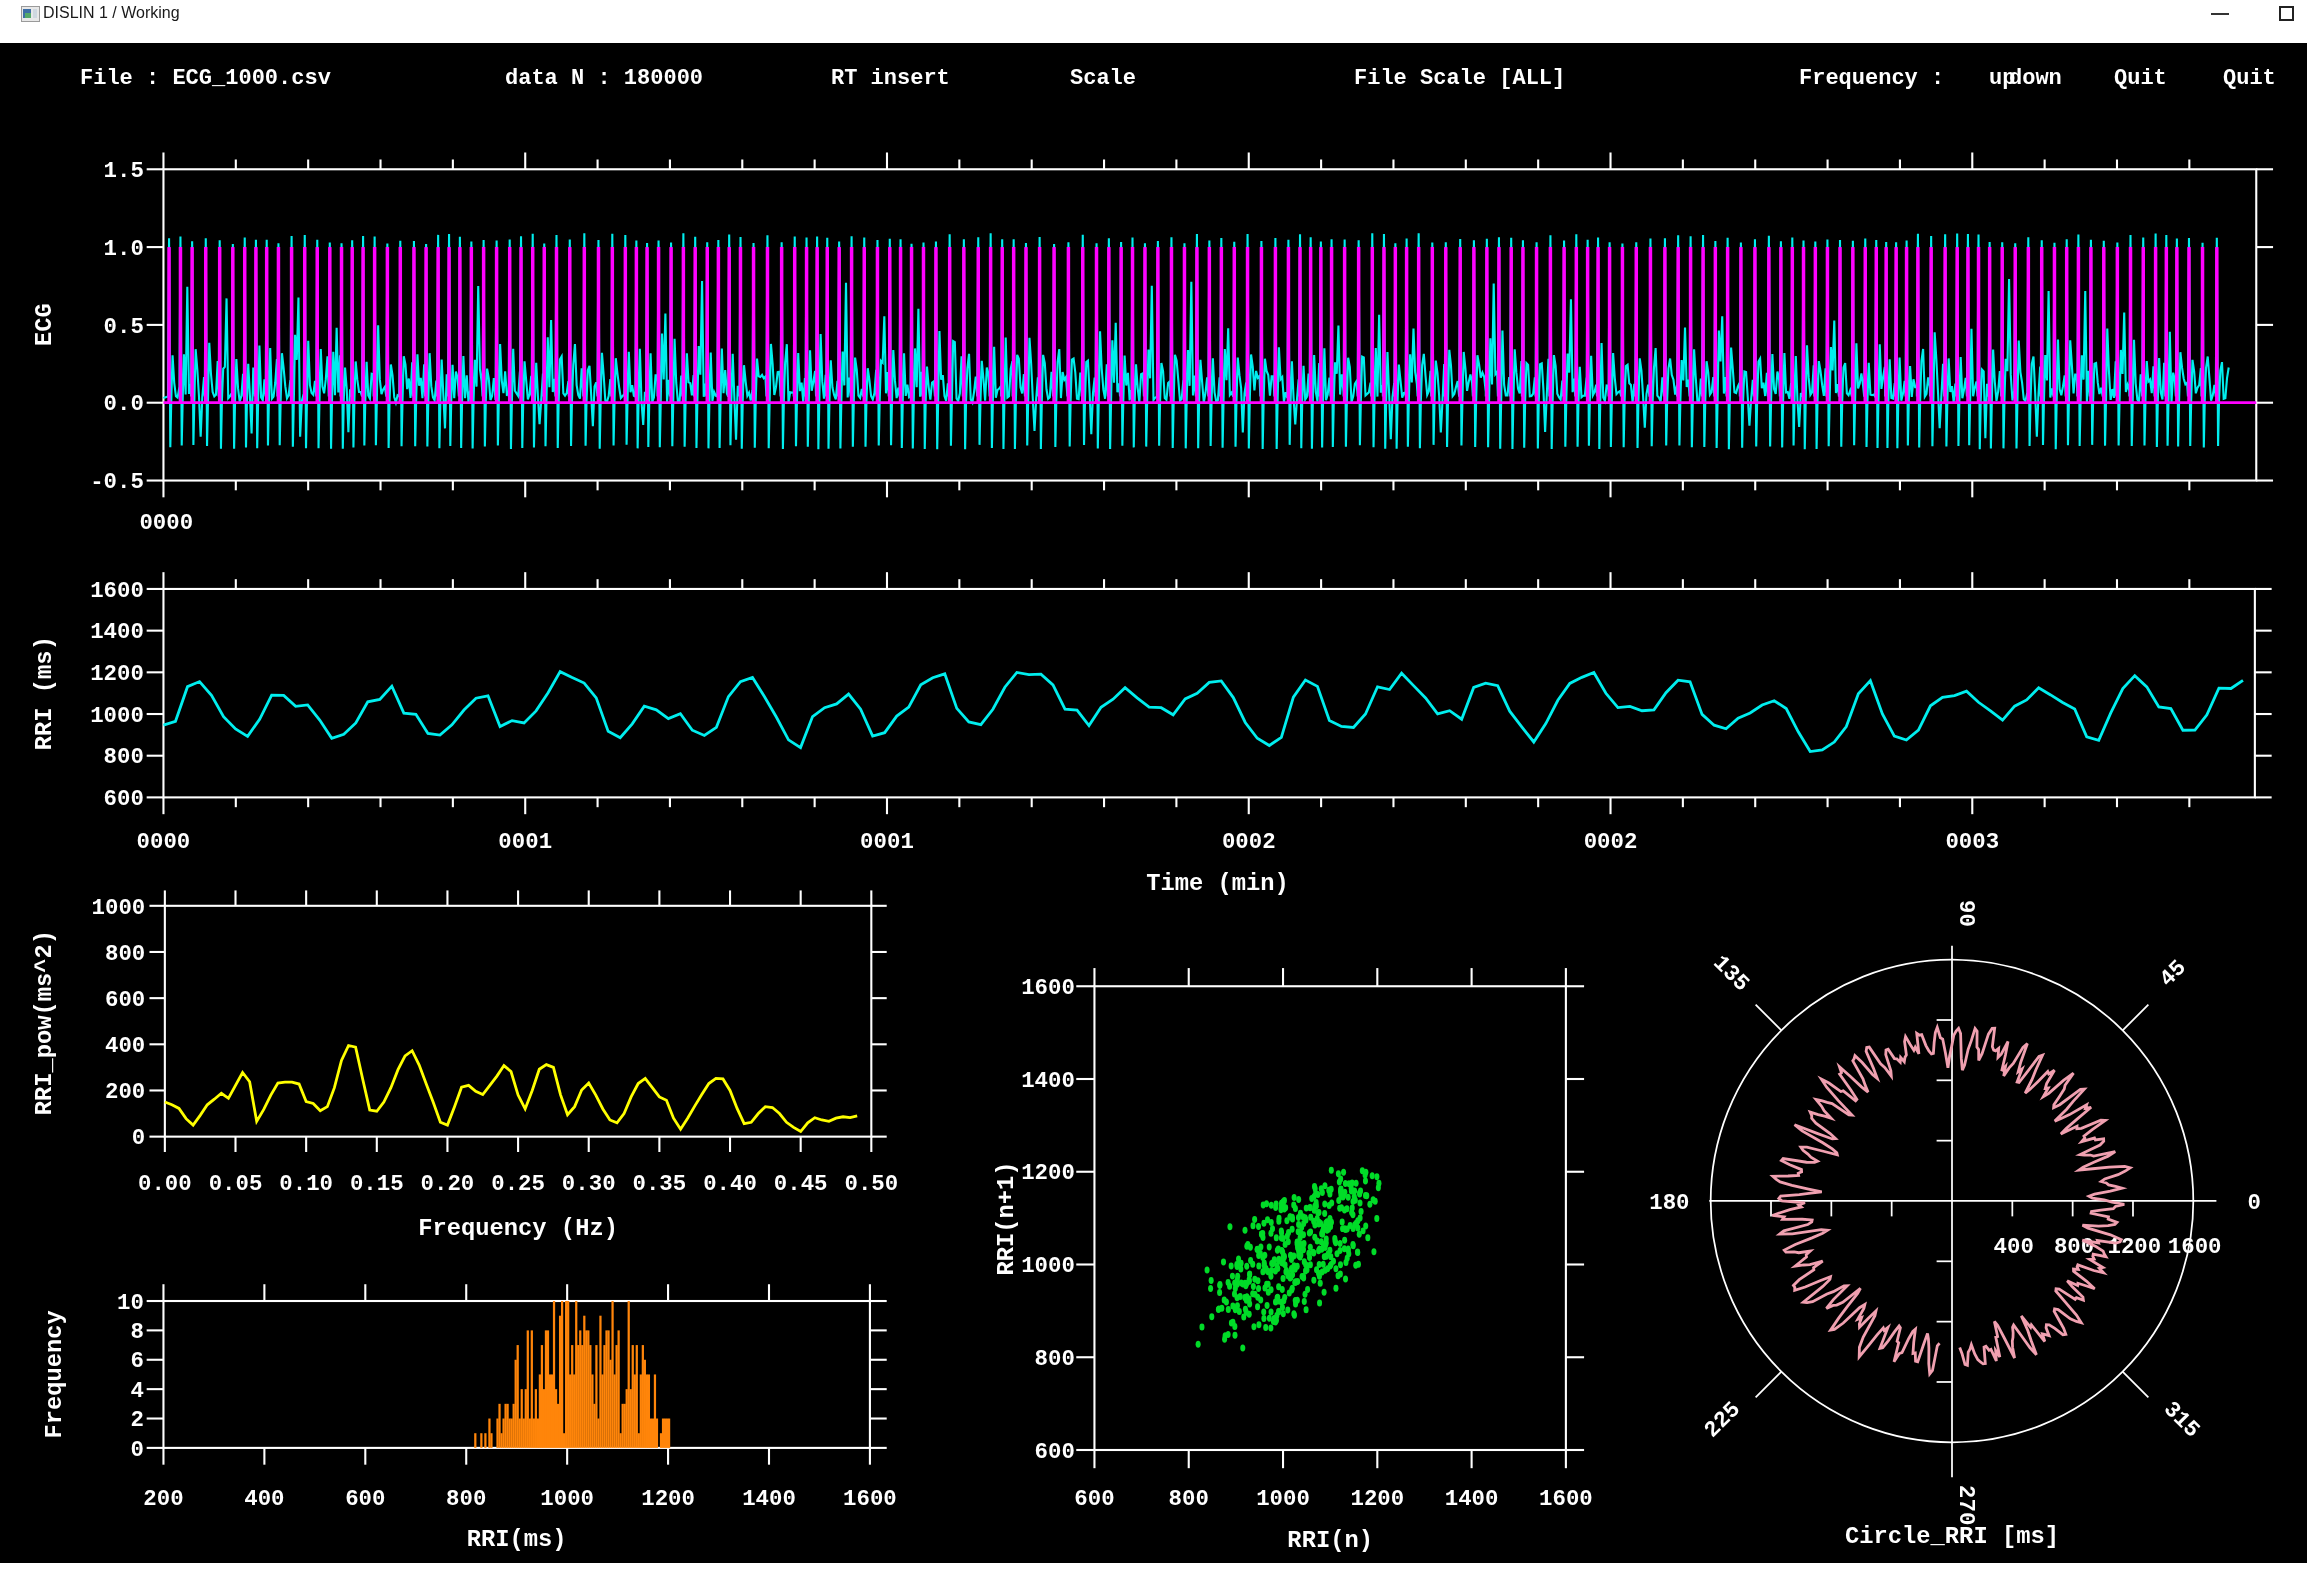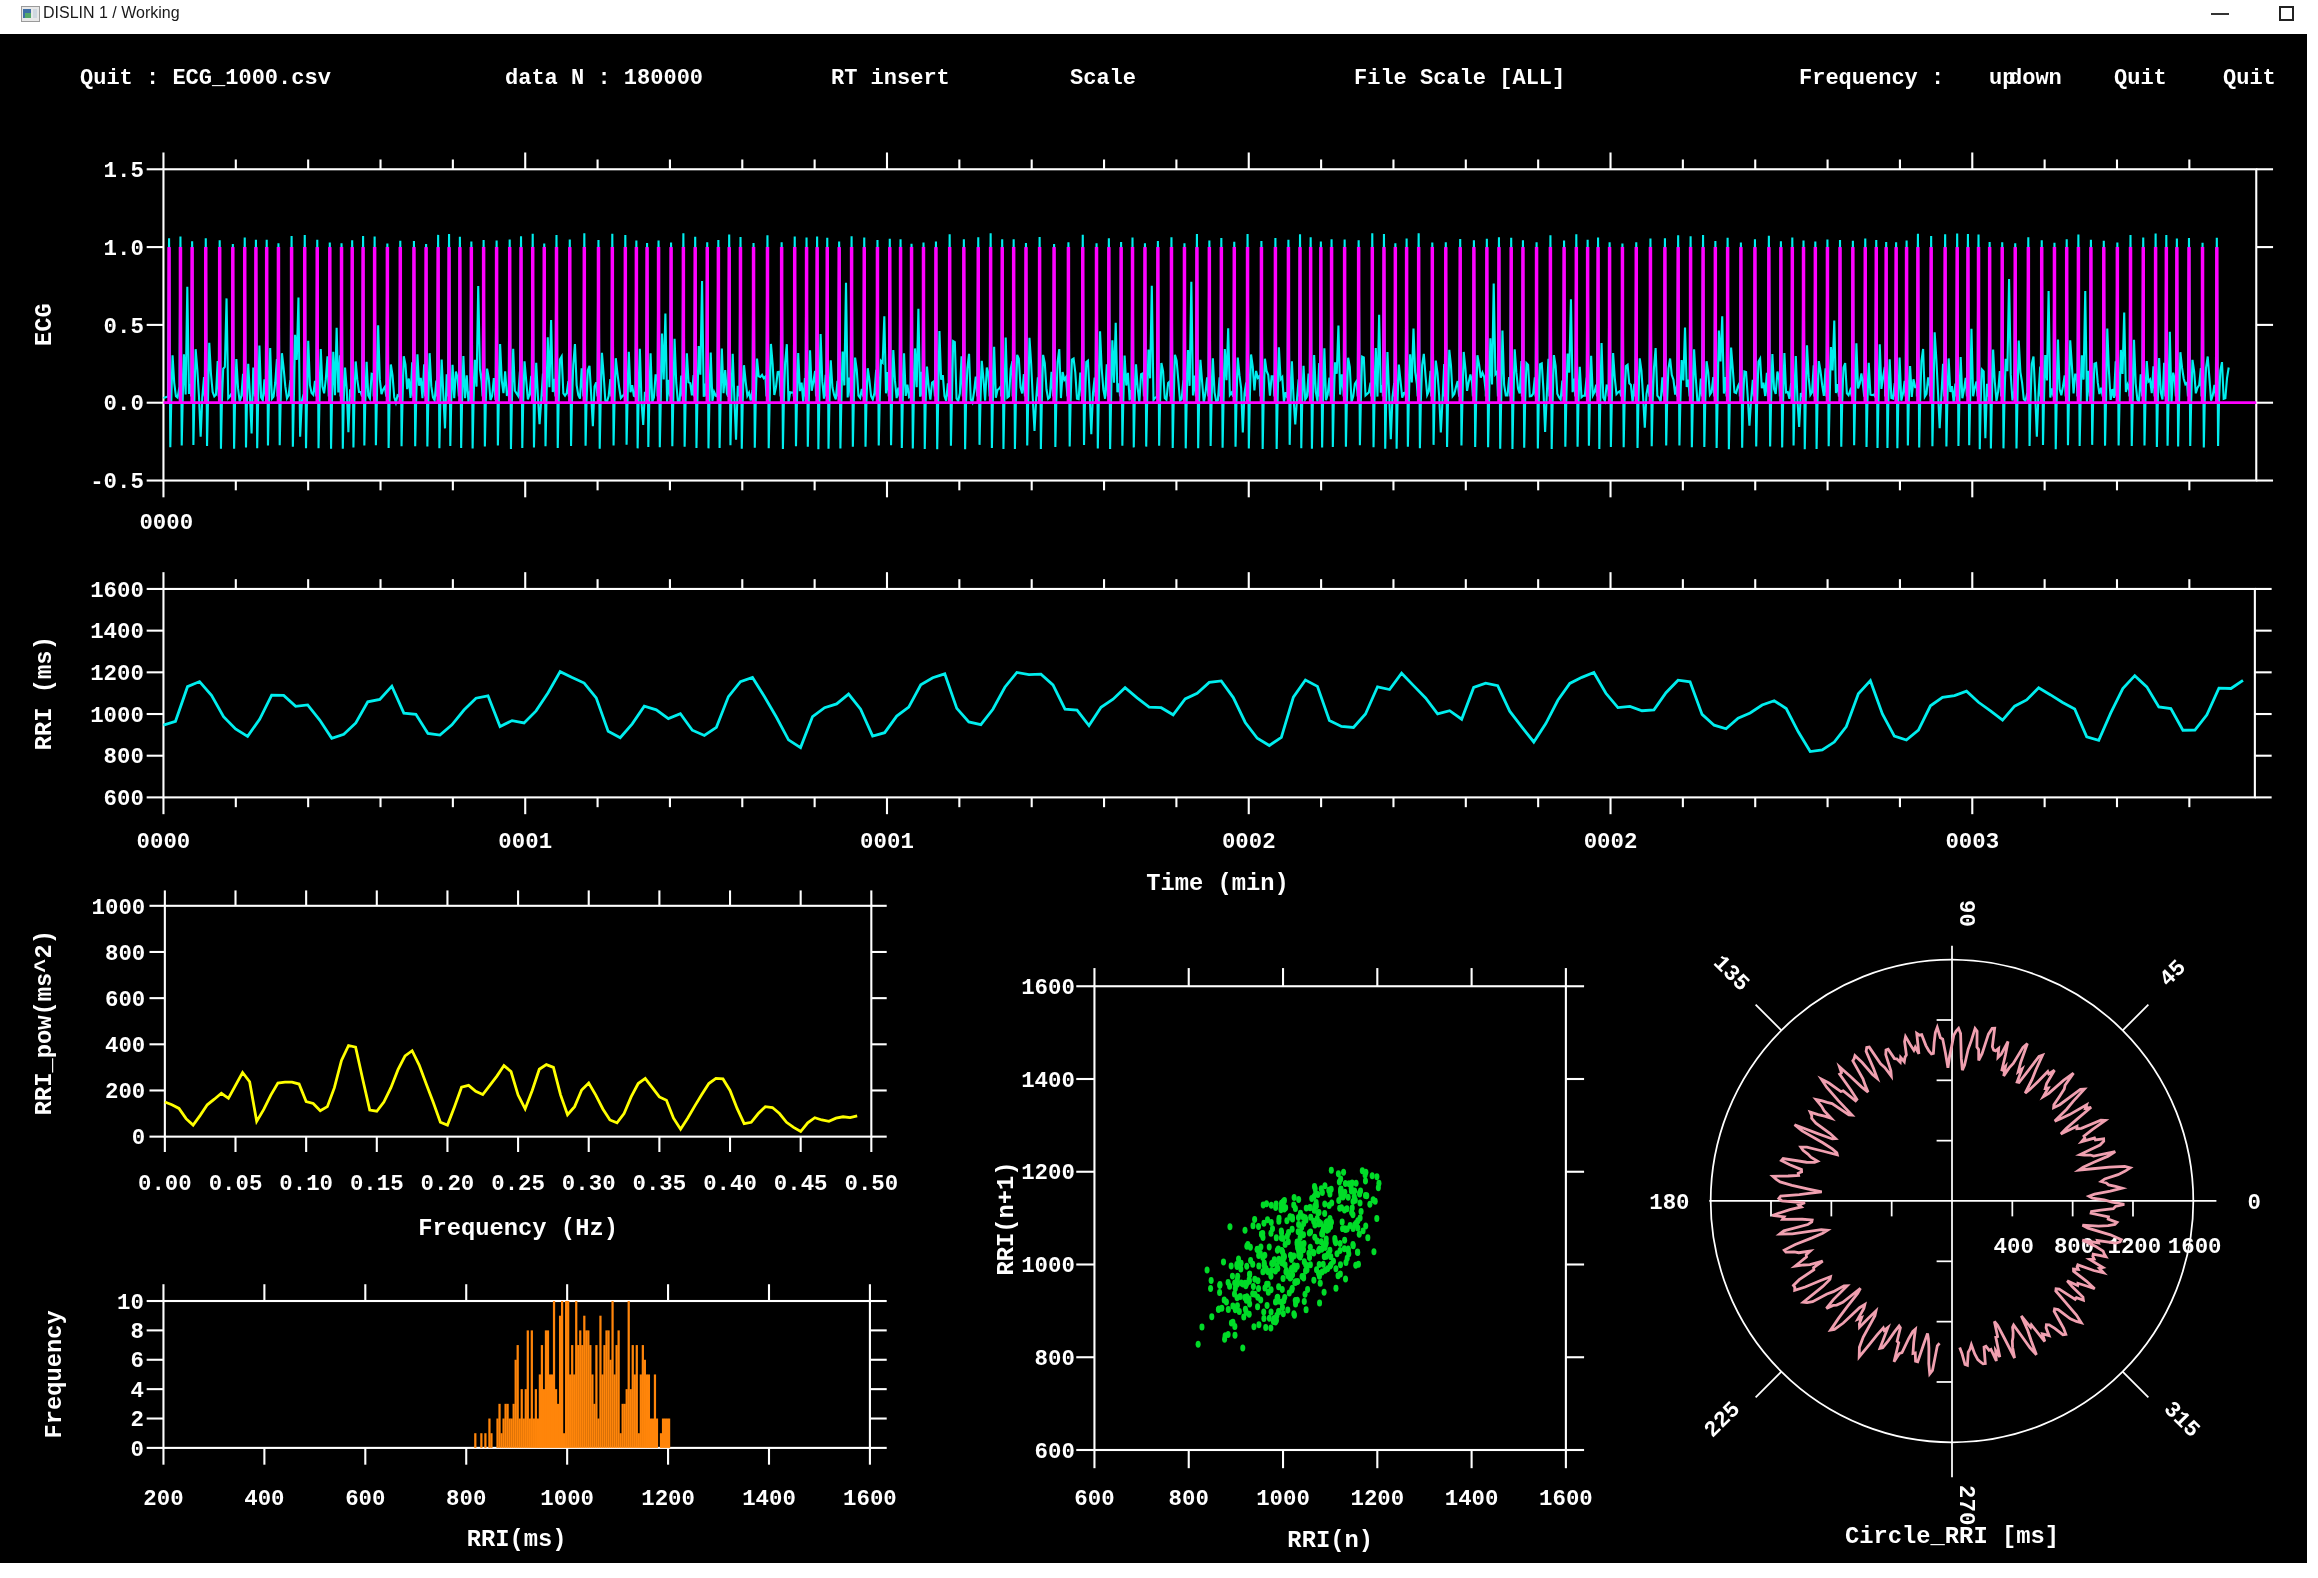--- a/index.html
+++ b/index.html
@@ -1,16 +1,16 @@
 <!DOCTYPE html>
 <html style="font-size:11.2px"><head>
 <meta charset="utf-8">
 <style>
   html,body{margin:0;padding:0;background:#000;width:2319px;height:1578px;position:relative;overflow:hidden;cursor:default;}
-  .titlebar{position:absolute;left:0;top:0;width:2319px;height:34px;background:#ffffff;z-index:5;}
+  .titlebar{position:absolute;left:0;top:0;width:2319px;height:43px;background:#ffffff;z-index:5;}
   .title-text{position:absolute;left:43px;top:4.2px;font-family:"Liberation Sans",sans-serif;font-size:16px;color:#1a1a1a;}
   .app-icon{position:absolute;left:21px;top:6.3px;width:17px;height:14px;border:0.7px solid #9a9a9a;background:#e8e8e8;}
   .app-icon .p1{position:absolute;left:1.4px;top:1.4px;width:7.7px;height:9.8px;background:#3d6ea5;}
   .app-icon .p2{position:absolute;left:2.8px;top:5.6px;width:6.3px;height:5.6px;background:#55a868;}
   .app-icon .p3{position:absolute;left:10.5px;top:1.4px;width:4.2px;height:9.8px;background:#cfd8e0;}
   .win-btn{position:absolute;top:0;width:32px;height:26.6px;z-index:6;}
   .min-glyph{position:absolute;left:5.6px;top:12.6px;width:18px;height:2.1px;background:#333;}
   .max-glyph{position:absolute;left:7px;top:5.6px;width:15.4px;height:15.4px;border:2.1px solid #222;background:#fff;box-sizing:border-box;}
   .border-right{position:absolute;left:2307px;top:0;width:11.2px;height:1578px;background:#ffffff;z-index:4;}
   .border-bottom{position:absolute;left:0;top:1563px;width:2319px;height:15.4px;background:#ffffff;z-index:4;}
@@ -32,21 +32,21 @@
 </div>
 <div class="win-btn" style="left:2205px;">
     <span class="min-glyph"></span>
   </div>
 <div class="win-btn" style="left:2272px;">
     <span class="max-glyph"></span>
   </div>
 <div class="border-right"></div>
 <div class="border-bottom"></div>
 
-<span class="menu-item" style="left:80px">Quit : ECG_1000.csv</span>
+<span class="menu-item" style="left:80px">File : ECG_1000.csv</span>
 <span class="menu-item" style="left:505px">data N : 180000</span>
 <span class="menu-item" style="left:831px">RT insert</span>
 <span class="menu-item" style="left:1070px">Scale</span>
 <span class="menu-item" style="left:1354px">File Scale [ALL]</span>
 <span class="menu-item" style="left:1799px">Frequency :</span>
 <span class="menu-item" style="left:1989px">up</span>
 <span class="menu-item" style="left:2009px">down</span>
 <span class="menu-item" style="left:2114px">Quit</span>
 <span class="menu-item" style="left:2223px">Quit</span>
 

